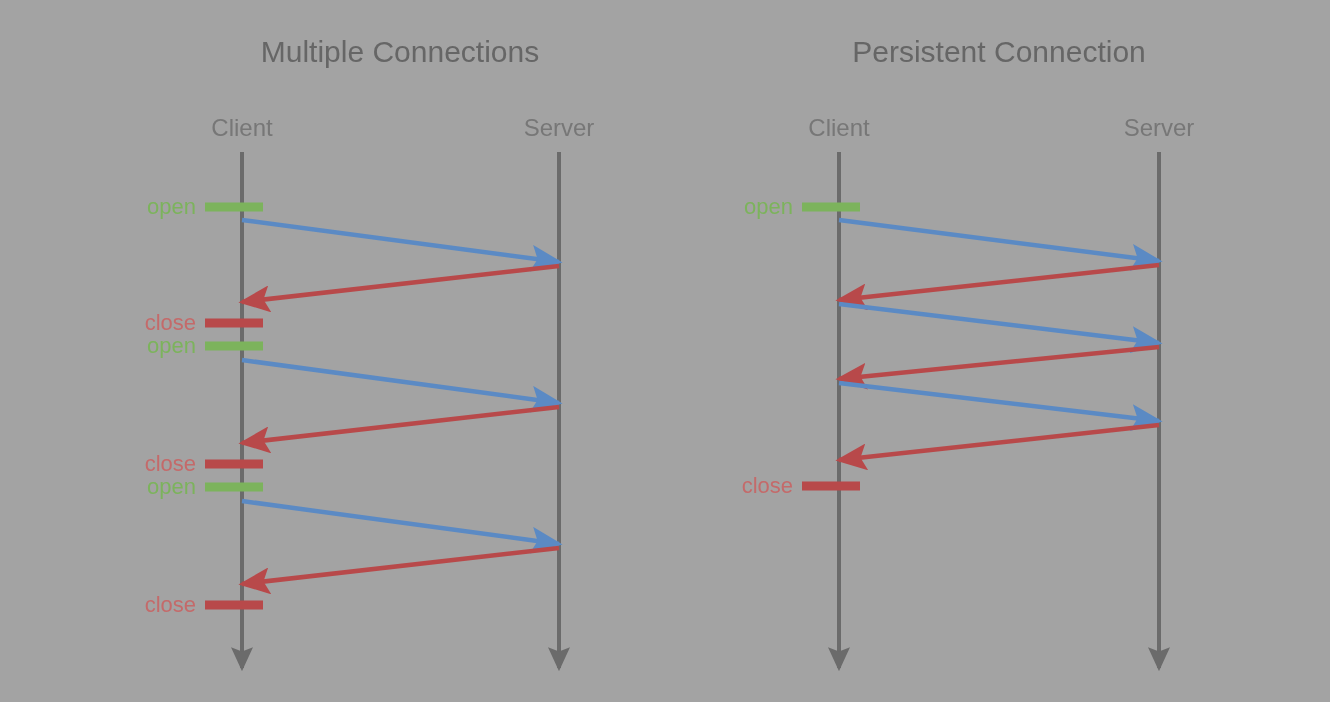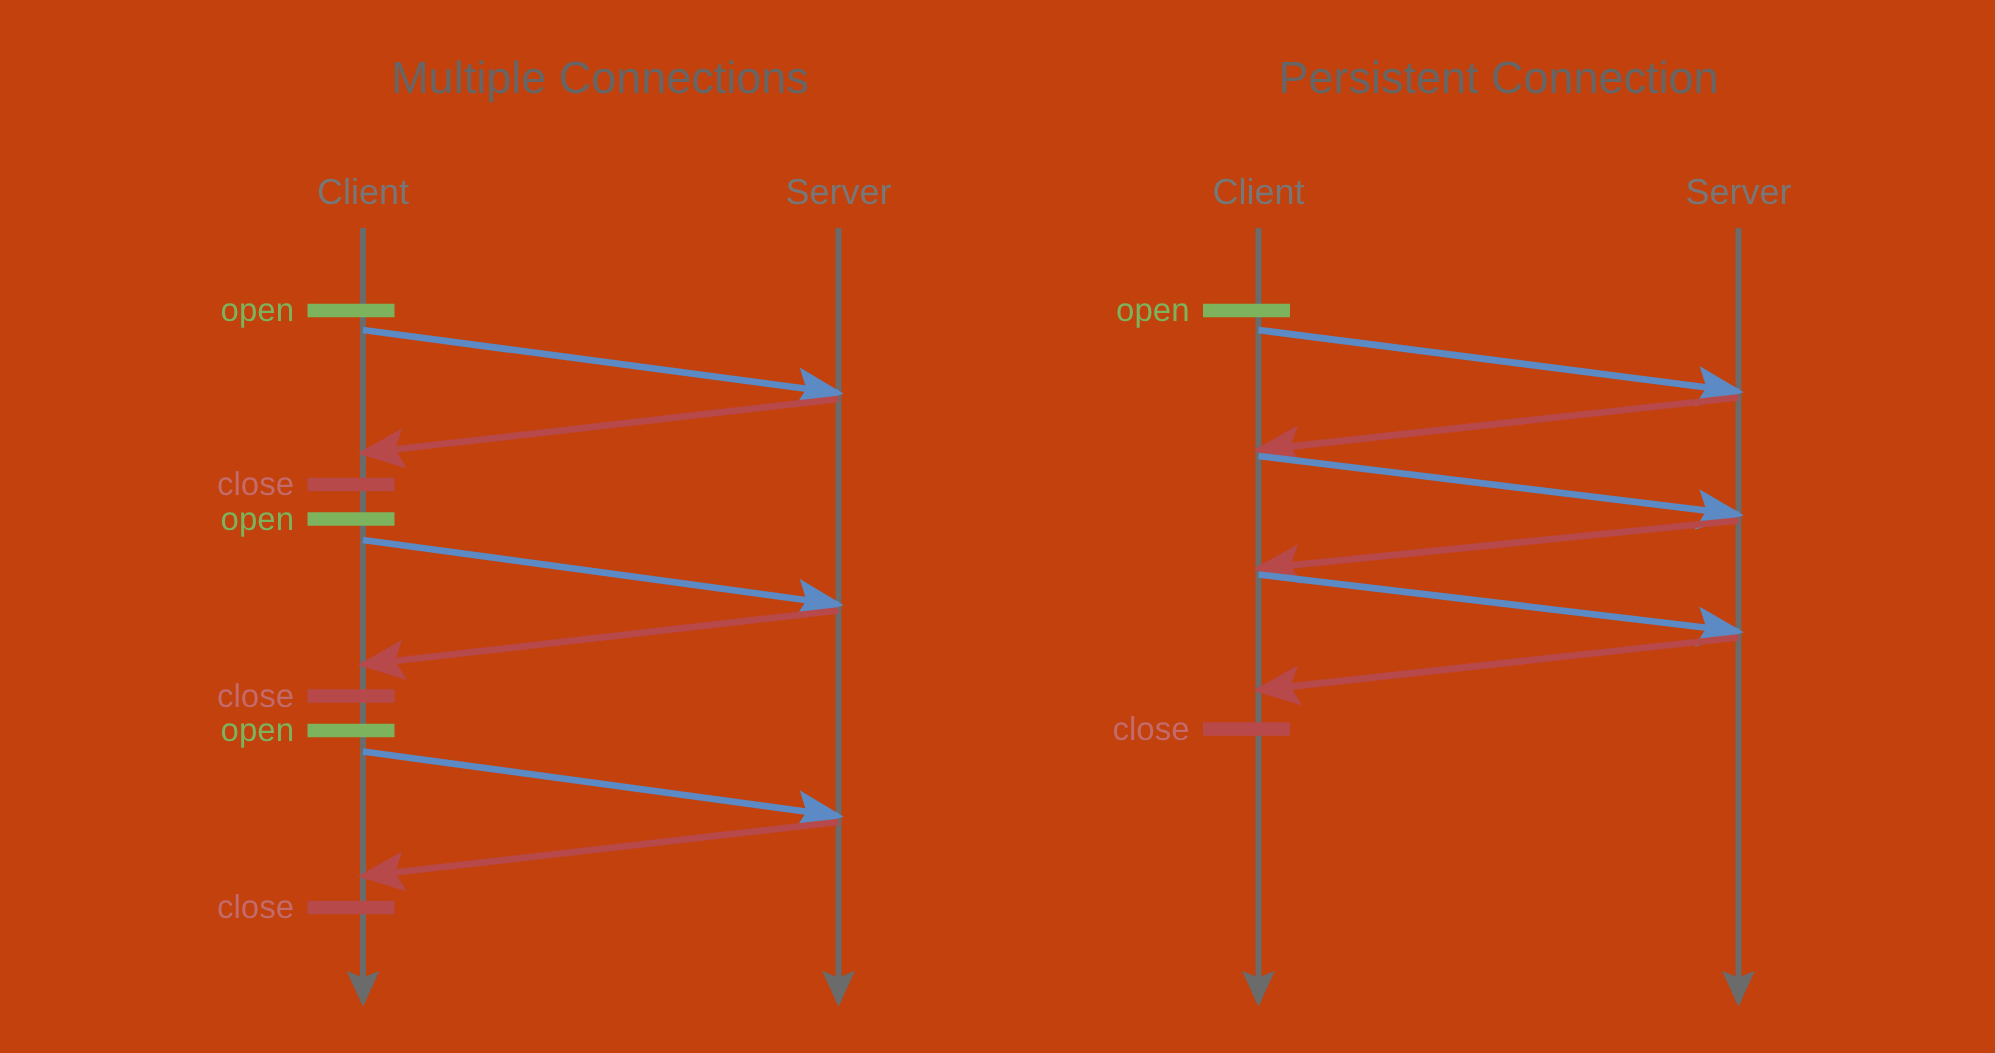--- a/index.html
+++ b/index.html
@@ -12,21 +12,21 @@
     width: 1330px;
     height: 702px;
     font-family: "Liberation Sans", sans-serif;
     overflow: hidden;
     position: relative;
   }
   #stage {
     position: relative;
     width: 1330px;
     height: 702px;
-    background: #c2410c;
+    background: #a3a3a3;
   }
   #diagram-svg {
     position: absolute;
     left: 0;
     top: 0;
     width: 1330px;
     height: 702px;
     display: block;
   }
   .panel-title {

